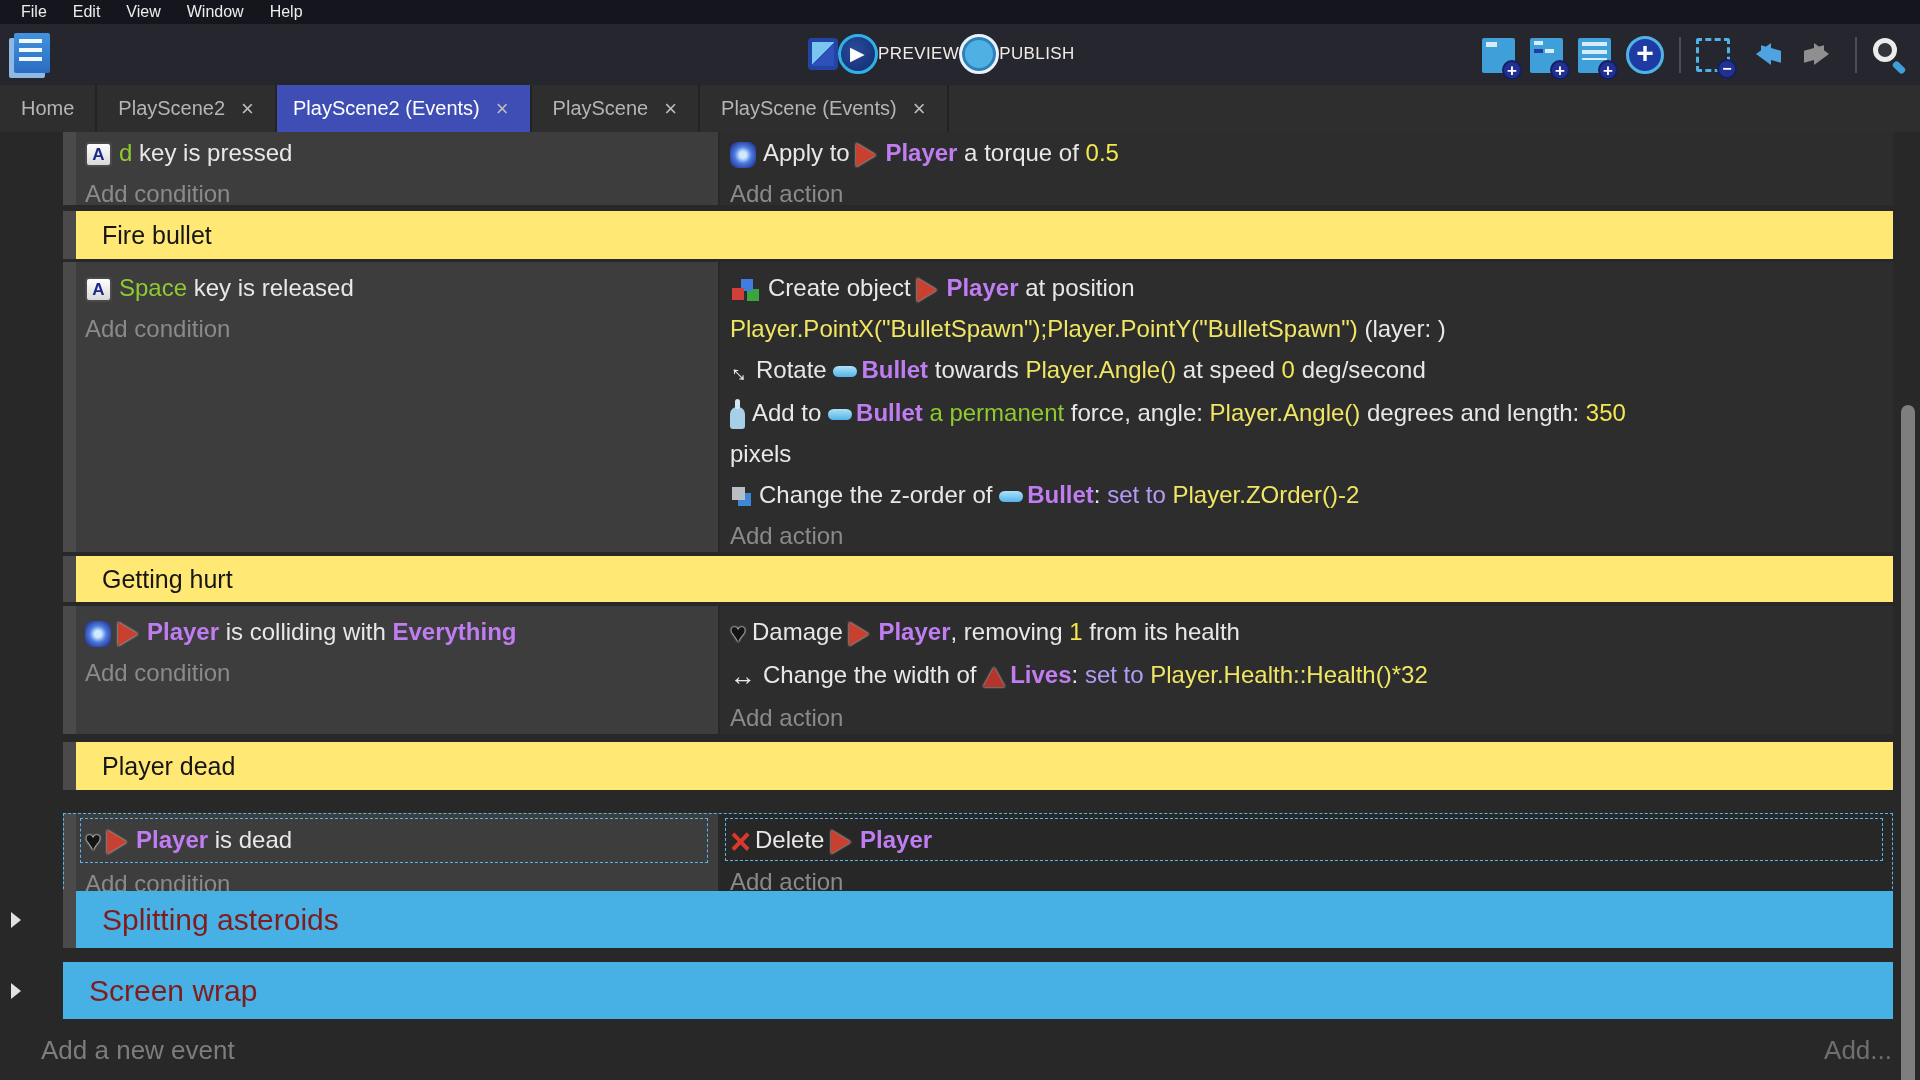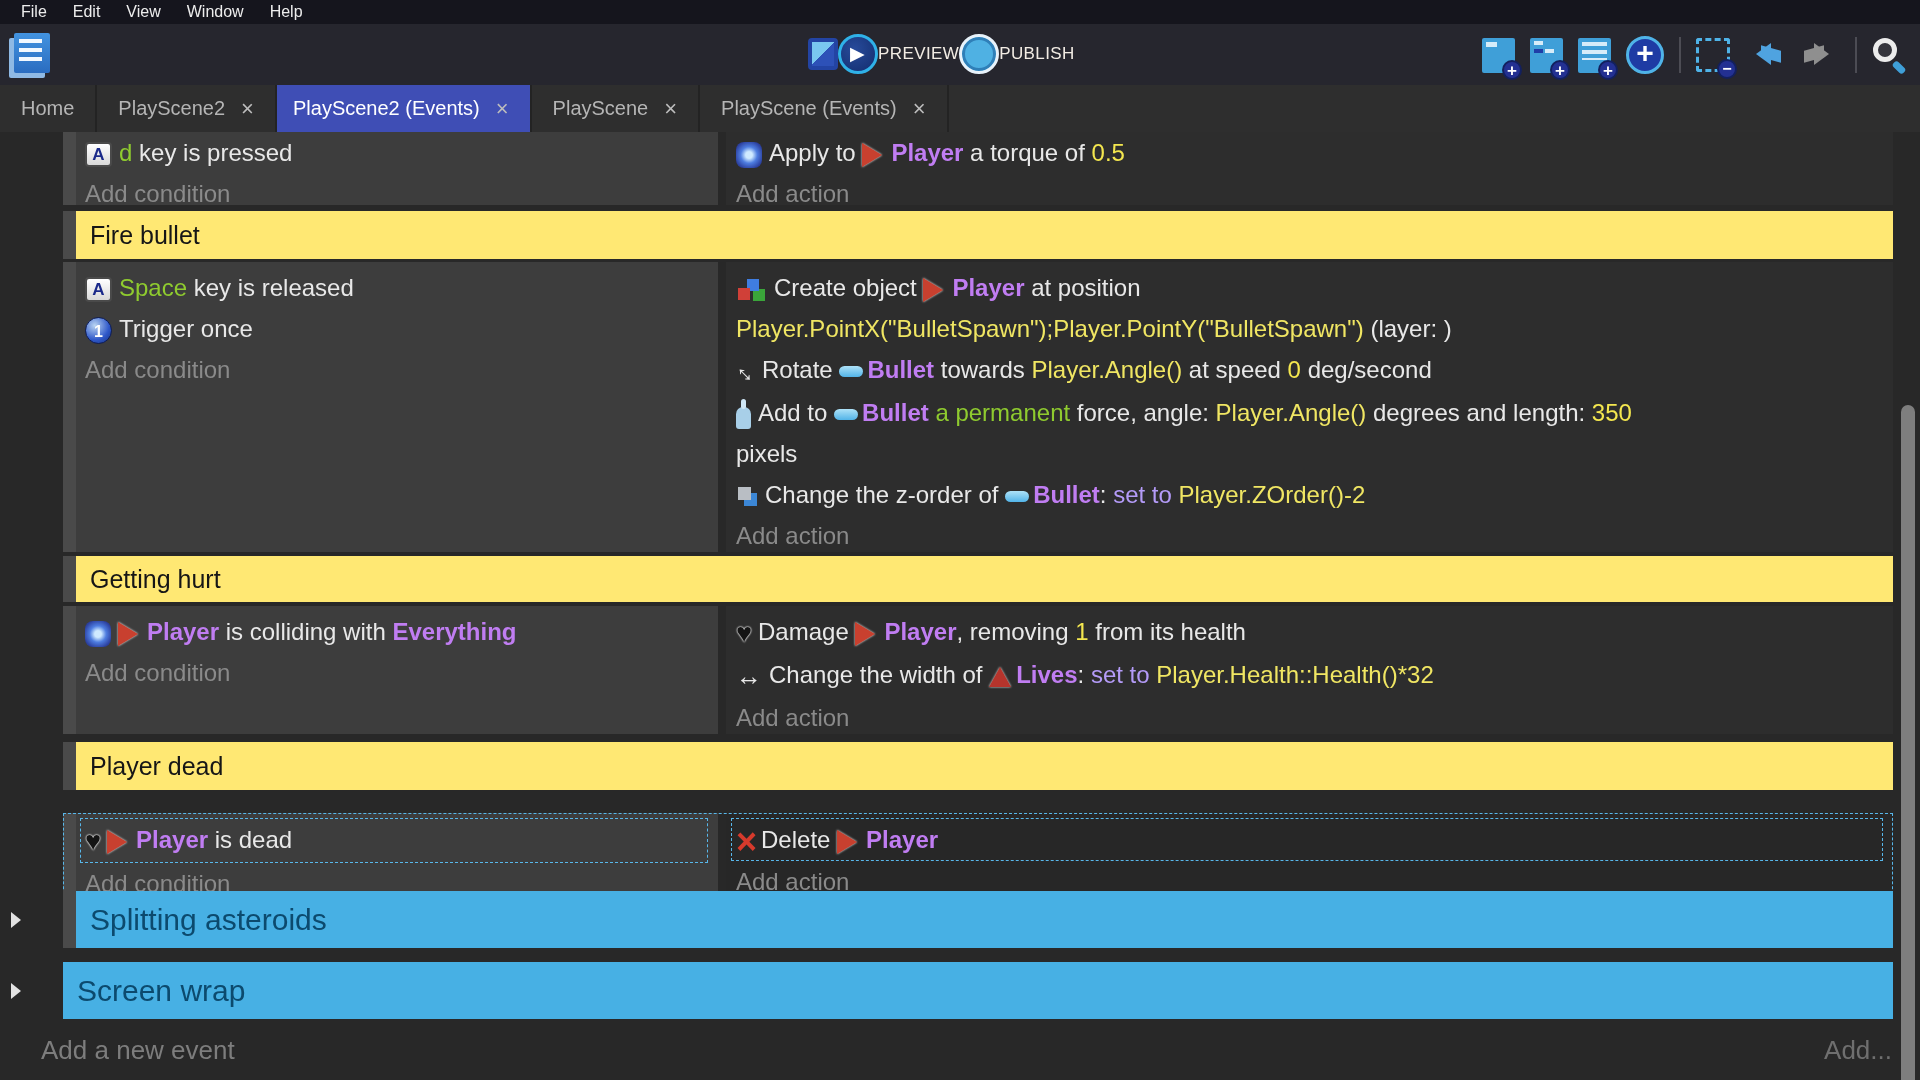--- a/index.html
+++ b/index.html
@@ -36,38 +36,38 @@
   .search-ic{width:36px;height:36px;position:relative;}
   .search-ic::before{content:"";position:absolute;left:1px;top:1px;width:24px;height:24px;border:5px solid #ececec;border-radius:50%;background:#34343c;box-sizing:border-box;}
   .search-ic::after{content:"";position:absolute;right:2px;bottom:2px;width:14px;height:7px;background:#3f9fd8;transform:rotate(45deg);border-radius:3px;}
   .tabbar{position:absolute;top:85px;left:0;right:0;height:47px;background:#2e2e2e;display:flex;z-index:5;}
   .tab{display:flex;align-items:center;gap:16px;padding:0 21px;border-right:2px solid #232323;color:#b5b5b5;font-size:20px;white-space:nowrap;}
   .tab.active{background:var(--accent_active_tab,#3f4eb5);color:#fff;padding-left:16px;}
   .tab .close{font-size:22px;color:#bdbdbd;line-height:20px;}
   .sheet{position:absolute;top:132px;left:0;right:0;bottom:0;background:#282828;}
   .event-row,.group-row{position:absolute;left:63px;width:1830px;display:flex;}
   .gutter{width:13px;flex:none;background:#4a4a4a;}
-  .cond{width:642px;flex:none;background:#3d3d3d;padding:5px 0 0 9px;box-sizing:border-box;margin-right:8px;overflow:hidden;}
+  .cond{width:642px;flex:none;background:#3d3d3d;padding:5px 0 0 9px;box-sizing:border-box;margin-right:2px;overflow:hidden;}
   .act{flex:1;background:#2d2d2d;padding:5px 0 0 10px;box-sizing:border-box;overflow:hidden;}
   .flush{padding-top:0;}
   .line{font-size:24px;line-height:41px;color:#e8e8e8;max-width:1150px;}
   .placeholder{font-size:24px;line-height:41px;color:#8a8a8a;}
   .seg{vertical-align:baseline;}
   .seg-plain{color:#e8e8e8;}
   .seg-object{color:var(--object_name,#c07df2);font-weight:bold;}
   .seg-expr{color:var(--expression,#f0e663);}
   .seg-number{color:var(--number,#f4e74f);}
   .seg-green{color:var(--green_text,#8fcb2f);}
   .seg-keyword{color:var(--keyword,#b49bf8);}
   .event-row.selected{outline:1px dashed var(--selection,#58b7ea);outline-offset:-1px;}
   .event-row.selected .act{background:#272727;}
   .selected .lines-box{border:1px dashed var(--selection,#58b7ea);margin:0 10px 0 -5px;padding:0 0 0 4px;}
-  .glabel{flex:1;display:flex;align-items:center;padding-left:14px;}
+  .glabel{flex:1;display:flex;align-items:center;padding-left:26px;}
   .group-yellow .glabel{background:var(--group_yellow,#ffe873);color:#161616;font-size:25px;}
-  .group-blue .glabel{background:var(--group_blue,#47b0e4);color:#0c4a6e;font-size:30px;}
+  .group-blue .glabel{background:var(--group_blue,#47b0e4);color:#7f1d1d;font-size:30px;}
   .collapse-arrow{position:absolute;left:-52px;top:50%;margin-top:-8px;width:0;height:0;border-left:10px solid #e2e2e2;border-top:8px solid rgba(0,0,0,0);border-bottom:8px solid rgba(0,0,0,0);}
   .footer-add{position:absolute;left:41px;top:903px;font-size:26px;color:#7d7d7d;}
   .footer-more{position:absolute;right:28px;top:903px;font-size:26px;color:#6f6f6f;}
   .scrollbar{position:absolute;right:5px;top:273px;width:14px;bottom:0;background:#7e7e7e;border-radius:7px 7px 0 0;}
   .icon{display:inline-block;vertical-align:middle;margin-right:7px;}
   .keyboard-key-icon{width:27px;height:25px;background:linear-gradient(#ffffff,#d8d8d8);border:2px solid #4a4a4a;border-radius:4px;color:#1b2a8a;font-weight:bold;font-size:17px;text-align:center;line-height:22px;box-sizing:border-box;}
   .trigger-once-icon{width:27px;height:27px;border-radius:50%;background:radial-gradient(circle at 35% 30%,#b9d4f2,#2f58c9 60%,#15307e);color:#fff;font-weight:bold;font-size:16px;text-align:center;line-height:27px;border:1px solid #0e1c55;box-sizing:border-box;}
   .physics-icon{width:26px;height:26px;border-radius:8px;background:radial-gradient(circle,#cfeaff 0 18%,#4e7de0 45%,#2b3f9e 78%);}
   .player-object-icon{width:0;height:0;border-left:20px solid #c8402f;border-top:12px solid rgba(0,0,0,0);border-bottom:12px solid rgba(0,0,0,0);filter:drop-shadow(0 0 1px #f2f2f2);margin-right:9px;}
   .bullet-object-icon{width:24px;height:11px;border-radius:6px;background:linear-gradient(#aee2f8,#52b4e8);margin-right:4px;}
@@ -156,21 +156,20 @@
       </div>
       <div class="group-row group-yellow" style="top: 79px; height: 48px;">
         <div class="gutter"></div>
         <div class="glabel">Fire bullet</div>
       </div>
       <div class="event-row" style="top: 130px; height: 290px;">
         <div class="gutter"></div>
         <div class="cond">
           <div class="lines-box">
             <div class="line"><span class="icon keyboard-key-icon">A</span><span class="seg seg-green">Space</span><span class="seg seg-plain"> key is released</span></div>
-            <div class="line"><span class="icon trigger-once-icon">1</span><span class="seg seg-plain">Trigger once</span></div>
           </div>
           <div class="placeholder">Add condition</div>
         </div>
         <div class="act">
           <div class="lines-box">
             <div class="line"><span class="icon create-object-icon"></span><span class="seg seg-plain">Create object </span><span class="icon player-object-icon"></span><span class="seg seg-object">Player</span><span class="seg seg-plain"> at position</span><br><span class="seg seg-expr">Player.PointX("BulletSpawn");Player.PointY("BulletSpawn")</span><span class="seg seg-plain"> (layer: )</span></div>
             <div class="line"><span class="icon rotate-icon">↔</span><span class="seg seg-plain">Rotate </span><span class="icon bullet-object-icon"></span><span class="seg seg-object">Bullet</span><span class="seg seg-plain"> towards </span><span class="seg seg-expr">Player.Angle()</span><span class="seg seg-plain"> at speed </span><span class="seg seg-number">0</span><span class="seg seg-plain"> deg/second</span></div>
             <div class="line"><span class="icon force-icon"></span><span class="seg seg-plain">Add to </span><span class="icon bullet-object-icon"></span><span class="seg seg-object">Bullet</span><span class="seg seg-green"> a permanent</span><span class="seg seg-plain"> force, angle: </span><span class="seg seg-expr">Player.Angle()</span><span class="seg seg-plain"> degrees and length: </span><span class="seg seg-number">350</span><br><span class="seg seg-plain">pixels</span></div>
             <div class="line"><span class="icon zorder-icon"></span><span class="seg seg-plain">Change the z-order of </span><span class="icon bullet-object-icon"></span><span class="seg seg-object">Bullet</span><span class="seg seg-plain">: </span><span class="seg seg-keyword">set to </span><span class="seg seg-expr">Player.ZOrder()-2</span></div>
           </div>

